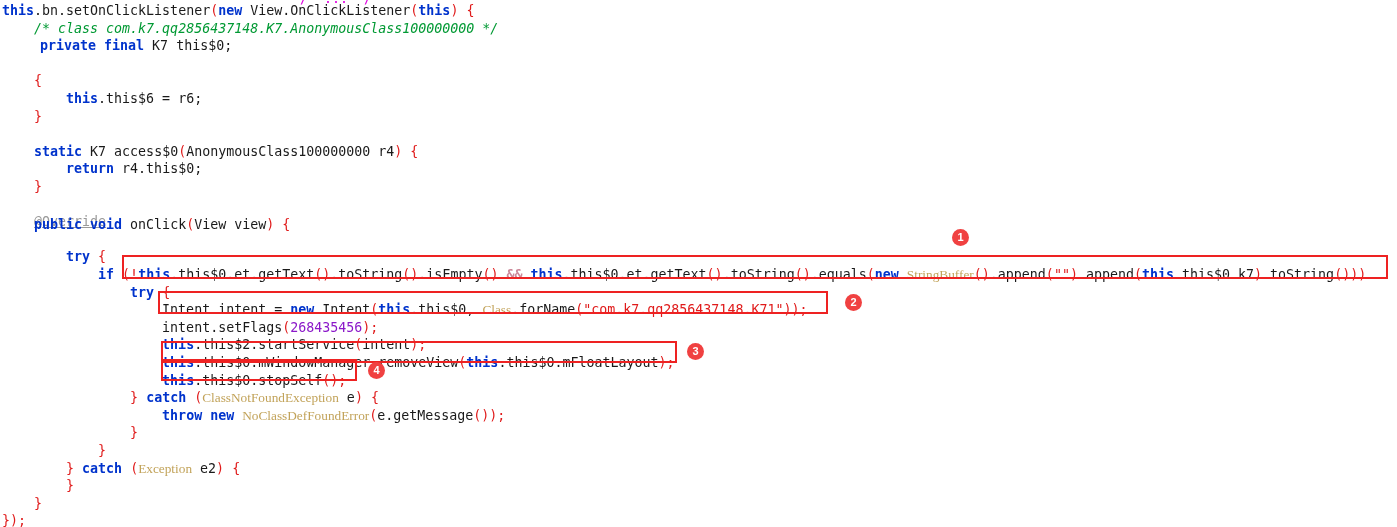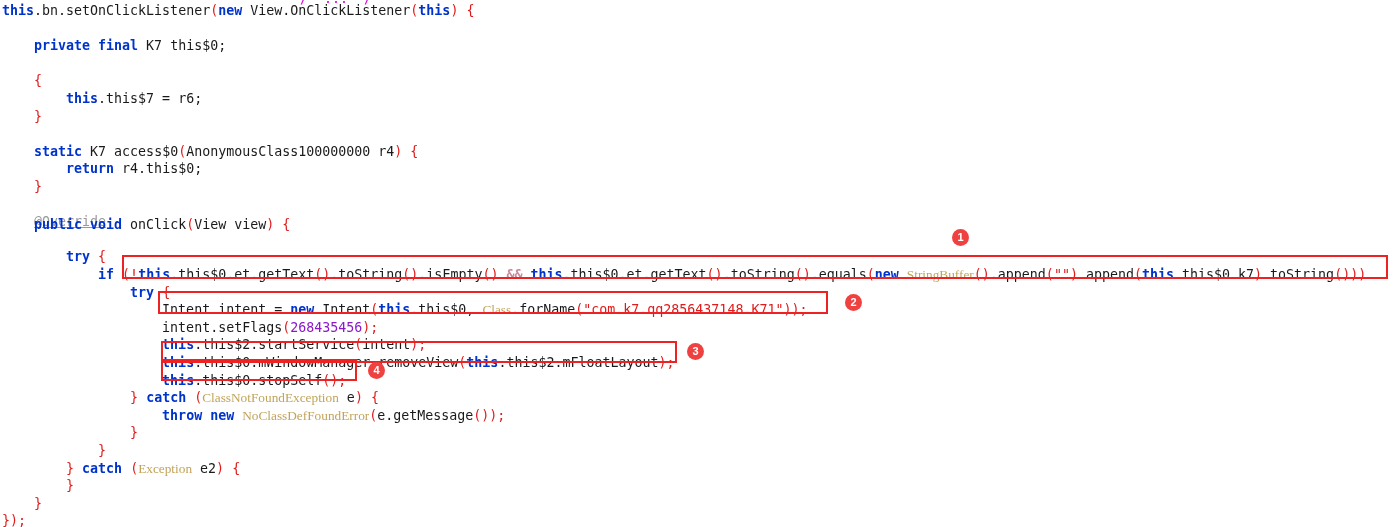--- a/index.html
+++ b/index.html
@@ -83,40 +83,40 @@
 </style>
 </head>
 <body>
 
 <div id="code-view">
 
   <div class="clip-top" style="left:300px;"><span class="t-magenta">/* ... */</span></div>
 
   <div id="code-lines">
       <div class="code-line" style="top: 2px; left: 2px;"><span class="t-kw">this</span><span class="t-plain">.bn.setOnClickListener</span><span class="t-punct">(</span><span class="t-kw">new</span><span class="t-plain"> View.OnClickListener</span><span class="t-punct">(</span><span class="t-kw">this</span><span class="t-punct">)</span><span class="t-plain"> </span><span class="t-punct">{</span></div>
-      <div class="code-line" style="top: 19.6px; left: 2px;"><span class="t-plain">    </span></div>
-      <div class="code-line" style="top: 37.2px; left: 2px;"><span class="t-plain">    </span><span class="t-kw">private final</span><span class="t-plain"> K7 this$0;</span></div>
+      <div class="code-line" style="top: 19.6px; left: 2px;"><span class="t-plain">    </span><span class="t-comment">/* class com.k7.qq2856437148.K7.AnonymousClass100000000 */</span></div>
+      <div class="code-line" style="top: 37.2px; left: 8px;"><span class="t-plain">    </span><span class="t-kw">private final</span><span class="t-plain"> K7 this$0;</span></div>
       <div class="code-line" style="top: 54.8px; left: 2px;"> </div>
       <div class="code-line" style="top: 72.4px; left: 2px;"><span class="t-plain">    </span><span class="t-punct">{</span></div>
-      <div class="code-line" style="top: 90px; left: 2px;"><span class="t-plain">        </span><span class="t-kw">this</span><span class="t-plain">.this$7 = r6;</span></div>
+      <div class="code-line" style="top: 90px; left: 2px;"><span class="t-plain">        </span><span class="t-kw">this</span><span class="t-plain">.this$6 = r6;</span></div>
       <div class="code-line" style="top: 107.6px; left: 2px;"><span class="t-plain">    </span><span class="t-punct">}</span></div>
       <div class="code-line" style="top: 125.2px; left: 2px;"> </div>
       <div class="code-line" style="top: 142.8px; left: 2px;"><span class="t-plain">    </span><span class="t-kw">static</span><span class="t-plain"> K7 access$0</span><span class="t-punct">(</span><span class="t-plain">AnonymousClass100000000 r4</span><span class="t-punct">)</span><span class="t-plain"> </span><span class="t-punct">{</span></div>
       <div class="code-line" style="top: 160.4px; left: 2px;"><span class="t-plain">        </span><span class="t-kw">return</span><span class="t-plain"> r4.this$0;</span></div>
       <div class="code-line" style="top: 178px; left: 2px;"><span class="t-plain">    </span><span class="t-punct">}</span></div>
       <div class="code-line" style="top: 195.6px; left: 2px;"> </div>
       <div class="code-line" style="top: 213.2px; left: 2px;"><span class="t-plain">    </span><span class="t-anno">@Override</span></div>
       <div class="code-line" style="top: 216px; left: 2px;"><span class="t-plain">    </span><span class="t-kw">public void</span><span class="t-plain"> onClick</span><span class="t-punct">(</span><span class="t-plain">View view</span><span class="t-punct">)</span><span class="t-plain"> </span><span class="t-punct">{</span></div>
       <div class="code-line" style="top: 248.4px; left: 2px;"><span class="t-plain">        </span><span class="t-kw">try</span><span class="t-plain"> </span><span class="t-punct">{</span></div>
       <div class="code-line" style="top: 266px; left: 2px;"><span class="t-plain">            </span><span class="t-kw">if</span><span class="t-plain"> </span><span class="t-punct">(!</span><span class="t-kw">this</span><span class="t-plain">.this$0.et.getText</span><span class="t-punct">()</span><span class="t-plain">.toString</span><span class="t-punct">()</span><span class="t-plain">.isEmpty</span><span class="t-punct">()</span><span class="t-plain"> </span><span class="t-op">&amp;&amp;</span><span class="t-plain"> </span><span class="t-kw">this</span><span class="t-plain">.this$0.et.getText</span><span class="t-punct">()</span><span class="t-plain">.toString</span><span class="t-punct">()</span><span class="t-plain">.equals</span><span class="t-punct">(</span><span class="t-kw">new</span><span class="t-plain"> </span><span class="t-type">StringBuffer</span><span class="t-punct">()</span><span class="t-plain">.append</span><span class="t-punct">(</span><span class="t-str">""</span><span class="t-punct">)</span><span class="t-plain">.append</span><span class="t-punct">(</span><span class="t-kw">this</span><span class="t-plain">.this$0.k7</span><span class="t-punct">)</span><span class="t-plain">.toString</span><span class="t-punct">()))</span></div>
       <div class="code-line" style="top: 283.6px; left: 2px;"><span class="t-plain">                </span><span class="t-kw">try</span><span class="t-plain"> </span><span class="t-punct">{</span></div>
       <div class="code-line" style="top: 301.2px; left: 2px;"><span class="t-plain">                    Intent intent = </span><span class="t-kw">new</span><span class="t-plain"> Intent</span><span class="t-punct">(</span><span class="t-kw">this</span><span class="t-plain">.this$0, </span><span class="t-type">Class</span><span class="t-plain">.forName</span><span class="t-punct">(</span><span class="t-str">"com.k7.qq2856437148.K71"</span><span class="t-punct">));</span></div>
       <div class="code-line" style="top: 318.8px; left: 2px;"><span class="t-plain">                    intent.setFlags</span><span class="t-punct">(</span><span class="t-num">268435456</span><span class="t-punct">);</span></div>
       <div class="code-line" style="top: 336.4px; left: 2px;"><span class="t-plain">                    </span><span class="t-kw">this</span><span class="t-plain">.this$2.startService</span><span class="t-punct">(</span><span class="t-plain">intent</span><span class="t-punct">);</span></div>
-      <div class="code-line" style="top: 354px; left: 2px;"><span class="t-plain">                    </span><span class="t-kw">this</span><span class="t-plain">.this$0.mWindowManager.removeView</span><span class="t-punct">(</span><span class="t-kw">this</span><span class="t-plain">.this$2.mFloatLayout</span><span class="t-punct">);</span></div>
+      <div class="code-line" style="top: 354px; left: 2px;"><span class="t-plain">                    </span><span class="t-kw">this</span><span class="t-plain">.this$0.mWindowManager.removeView</span><span class="t-punct">(</span><span class="t-kw">this</span><span class="t-plain">.this$0.mFloatLayout</span><span class="t-punct">);</span></div>
       <div class="code-line" style="top: 371.6px; left: 2px;"><span class="t-plain">                    </span><span class="t-kw">this</span><span class="t-plain">.this$0.stopSelf</span><span class="t-punct">();</span></div>
       <div class="code-line" style="top: 389.2px; left: 2px;"><span class="t-plain">                </span><span class="t-punct">}</span><span class="t-plain"> </span><span class="t-kw">catch</span><span class="t-plain"> </span><span class="t-punct">(</span><span class="t-type">ClassNotFoundException</span><span class="t-plain"> e</span><span class="t-punct">)</span><span class="t-plain"> </span><span class="t-punct">{</span></div>
       <div class="code-line" style="top: 406.8px; left: 2px;"><span class="t-plain">                    </span><span class="t-kw">throw new</span><span class="t-plain"> </span><span class="t-type">NoClassDefFoundError</span><span class="t-punct">(</span><span class="t-plain">e.getMessage</span><span class="t-punct">());</span></div>
       <div class="code-line" style="top: 424.4px; left: 2px;"><span class="t-plain">                </span><span class="t-punct">}</span></div>
       <div class="code-line" style="top: 442px; left: 2px;"><span class="t-plain">            </span><span class="t-punct">}</span></div>
       <div class="code-line" style="top: 459.6px; left: 2px;"><span class="t-plain">        </span><span class="t-punct">}</span><span class="t-plain"> </span><span class="t-kw">catch</span><span class="t-plain"> </span><span class="t-punct">(</span><span class="t-type">Exception</span><span class="t-plain"> e2</span><span class="t-punct">)</span><span class="t-plain"> </span><span class="t-punct">{</span></div>
       <div class="code-line" style="top: 477.2px; left: 2px;"><span class="t-plain">        </span><span class="t-punct">}</span></div>
       <div class="code-line" style="top: 494.8px; left: 2px;"><span class="t-plain">    </span><span class="t-punct">}</span></div>
       <div class="code-line" style="top: 512.4px; left: 2px;"><span class="t-punct">});</span></div>
     </div>

